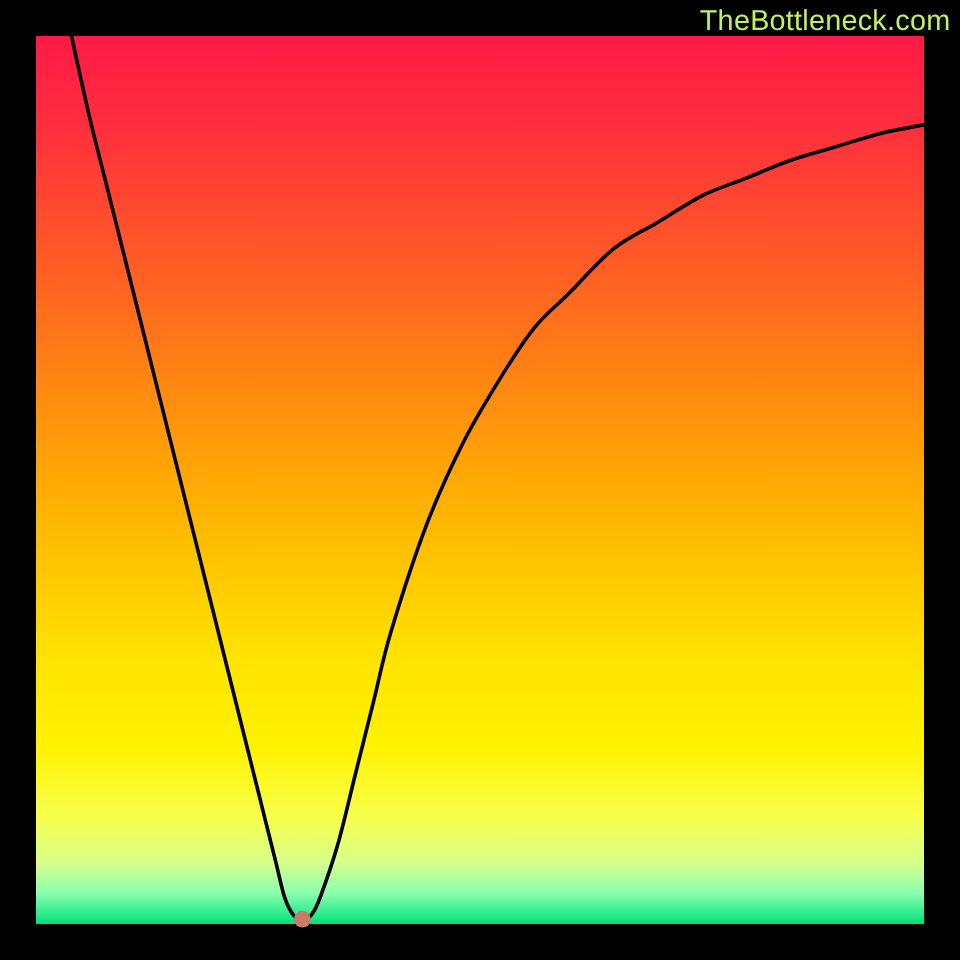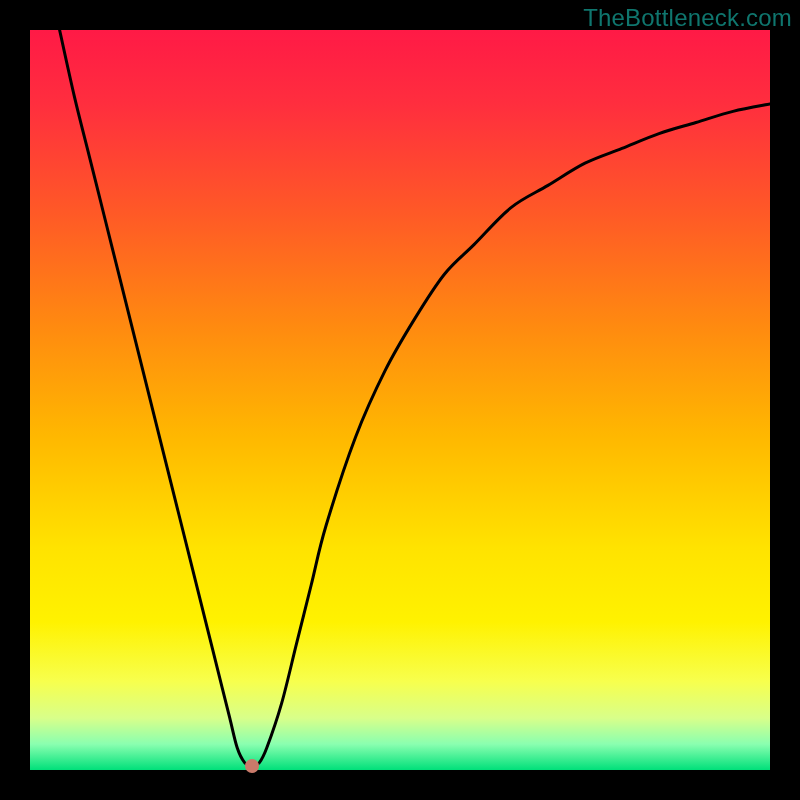--- a/index.html
+++ b/index.html
@@ -24,21 +24,21 @@
     left: 0;
     top: 0;
     width: 740px;
     height: 740px;
     display: block;
   }
   .watermark {
     position: absolute;
     top: 4px;
     right: 8px;
-    color: #0f766e;
+    color: #bef264;
     font-size: 24px;
     letter-spacing: 0.2px;
   }
   .dot {
     position: absolute;
     width: 14px;
     height: 14px;
     border-radius: 50%;
     background: #c97a6a;
     transform: translate(-50%, -50%);

